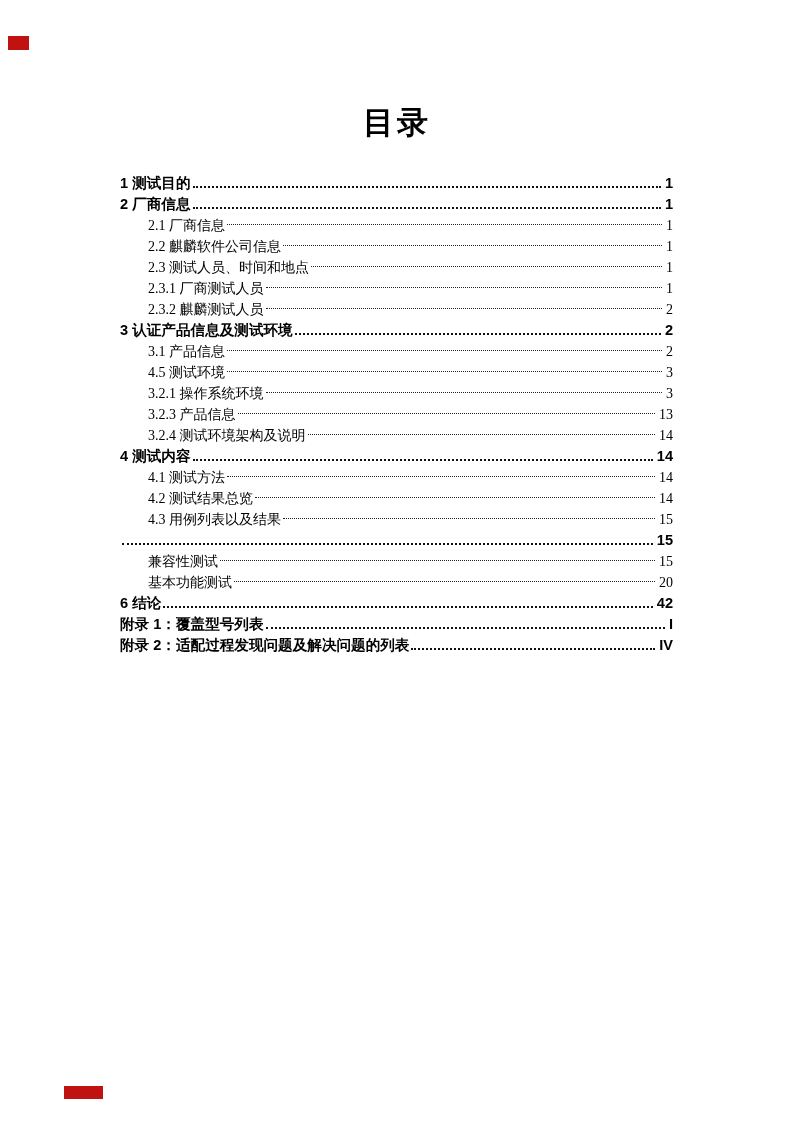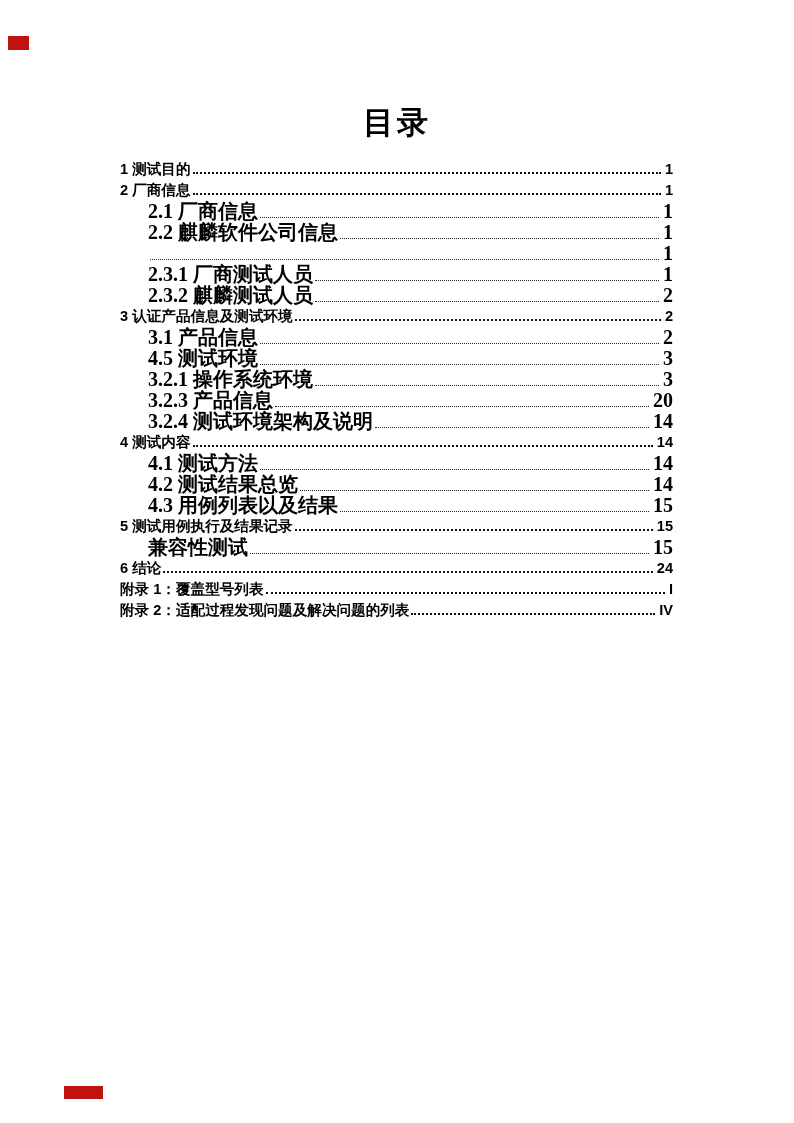--- a/index.html
+++ b/index.html
@@ -23,41 +23,42 @@
     left: 0;
     width: 794px;
     text-align: center;
     font-size: 31px;
     font-weight: bold;
     letter-spacing: 3px;
     font-family: "Liberation Sans", "DejaVu Sans", sans-serif;
   }
   .toc-list {
     position: absolute;
-    top: 159px;
+    top: 173px;
     left: 120px;
     width: 553px;
   }
   .toc-row {
     display: flex;
     align-items: baseline;
     height: 21px;
     line-height: 21px;
     white-space: nowrap;
   }
   .toc-row.lvl1 {
     font-family: "Liberation Sans", "DejaVu Sans", sans-serif;
     font-weight: bold;
     font-size: 14.6px;
   }
   .toc-row.lvl2 {
     font-family: "Liberation Serif", "DejaVu Serif", serif;
-    font-weight: bold;
-    font-size: 20px;
+    font-weight: normal;
+    font-size: 14px;
     padding-left: 28px;
+    align-items: center;
   }
   .toc-label { flex: 0 0 auto; }
   .toc-leader {
     flex: 1 1 auto;
     border-bottom: 2px dotted #111111;
     margin: 0 4px 4px 2px;
     min-width: 10px;
   }
   .toc-row.lvl2 .toc-leader {
     border-bottom: 1.5px dotted #222222;
@@ -99,20 +100,21 @@
     <span class="toc-page">1</span>
   </div>
 
   <div class="toc-row lvl2">
     <span class="toc-label">2.2 麒麟软件公司信息</span>
     <span class="toc-leader"></span>
     <span class="toc-page">1</span>
   </div>
 
   <div class="toc-row lvl2">
+    <span class="toc-label">2.3 测试人员、时间和地点</span>
     <span class="toc-leader"></span>
     <span class="toc-page">1</span>
   </div>
 
   <div class="toc-row lvl2">
     <span class="toc-label">2.3.1 厂商测试人员</span>
     <span class="toc-leader"></span>
     <span class="toc-page">1</span>
   </div>
 
@@ -143,70 +145,74 @@
   <div class="toc-row lvl2">
     <span class="toc-label">3.2.1 操作系统环境</span>
     <span class="toc-leader"></span>
     <span class="toc-page">3</span>
   </div>
 
 
   <div class="toc-row lvl2">
     <span class="toc-label">3.2.3 产品信息</span>
     <span class="toc-leader"></span>
+    <span class="toc-page">13</span>
+  </div>
+
+  <div class="toc-row lvl2">
+    <span class="toc-label">3.2.4 测试环境架构及说明</span>
+    <span class="toc-leader"></span>
+    <span class="toc-page">14</span>
+  </div>
+
+  <div class="toc-row lvl1">
+    <span class="toc-label">4 测试内容</span>
+    <span class="toc-leader"></span>
+    <span class="toc-page">14</span>
+  </div>
+
+  <div class="toc-row lvl2">
+    <span class="toc-label">4.1 测试方法</span>
+    <span class="toc-leader"></span>
+    <span class="toc-page">14</span>
+  </div>
+
+  <div class="toc-row lvl2">
+    <span class="toc-label">4.2 测试结果总览</span>
+    <span class="toc-leader"></span>
+    <span class="toc-page">14</span>
+  </div>
+
+  <div class="toc-row lvl2">
+    <span class="toc-label">4.3 用例列表以及结果</span>
+    <span class="toc-leader"></span>
+    <span class="toc-page">15</span>
+  </div>
+
+  <div class="toc-row lvl1">
+    <span class="toc-leader"></span>
+    <span class="toc-page">15</span>
+  </div>
+
+  <div class="toc-row lvl2">
+    <span class="toc-label">兼容性测试</span>
+    <span class="toc-leader"></span>
+    <span class="toc-page">15</span>
+  </div>
+
+  <div class="toc-row lvl2">
+    <span class="toc-label">基本功能测试</span>
+    <span class="toc-leader"></span>
     <span class="toc-page">20</span>
   </div>
 
-  <div class="toc-row lvl2">
-    <span class="toc-label">3.2.4 测试环境架构及说明</span>
-    <span class="toc-leader"></span>
-    <span class="toc-page">14</span>
-  </div>
-
-  <div class="toc-row lvl1">
-    <span class="toc-label">4 测试内容</span>
-    <span class="toc-leader"></span>
-    <span class="toc-page">14</span>
-  </div>
-
-  <div class="toc-row lvl2">
-    <span class="toc-label">4.1 测试方法</span>
-    <span class="toc-leader"></span>
-    <span class="toc-page">14</span>
-  </div>
-
-  <div class="toc-row lvl2">
-    <span class="toc-label">4.2 测试结果总览</span>
-    <span class="toc-leader"></span>
-    <span class="toc-page">14</span>
-  </div>
-
-  <div class="toc-row lvl2">
-    <span class="toc-label">4.3 用例列表以及结果</span>
-    <span class="toc-leader"></span>
-    <span class="toc-page">15</span>
-  </div>
-
-  <div class="toc-row lvl1">
-    <span class="toc-label">5 测试用例执行及结果记录</span>
-    <span class="toc-leader"></span>
-    <span class="toc-page">15</span>
-  </div>
-
-  <div class="toc-row lvl2">
-    <span class="toc-label">兼容性测试</span>
-    <span class="toc-leader"></span>
-    <span class="toc-page">15</span>
-  </div>
-
-
   <div class="toc-row lvl1">
     <span class="toc-label">6 结论</span>
     <span class="toc-leader"></span>
-    <span class="toc-page">24</span>
+    <span class="toc-page">42</span>
   </div>
 
   <div class="toc-row lvl1">
     <span class="toc-label">附录 1：覆盖型号列表</span>
     <span class="toc-leader"></span>
     <span class="toc-page">I</span>
   </div>
 
   <div class="toc-row lvl1">
     <span class="toc-label">附录 2：适配过程发现问题及解决问题的列表</span>

